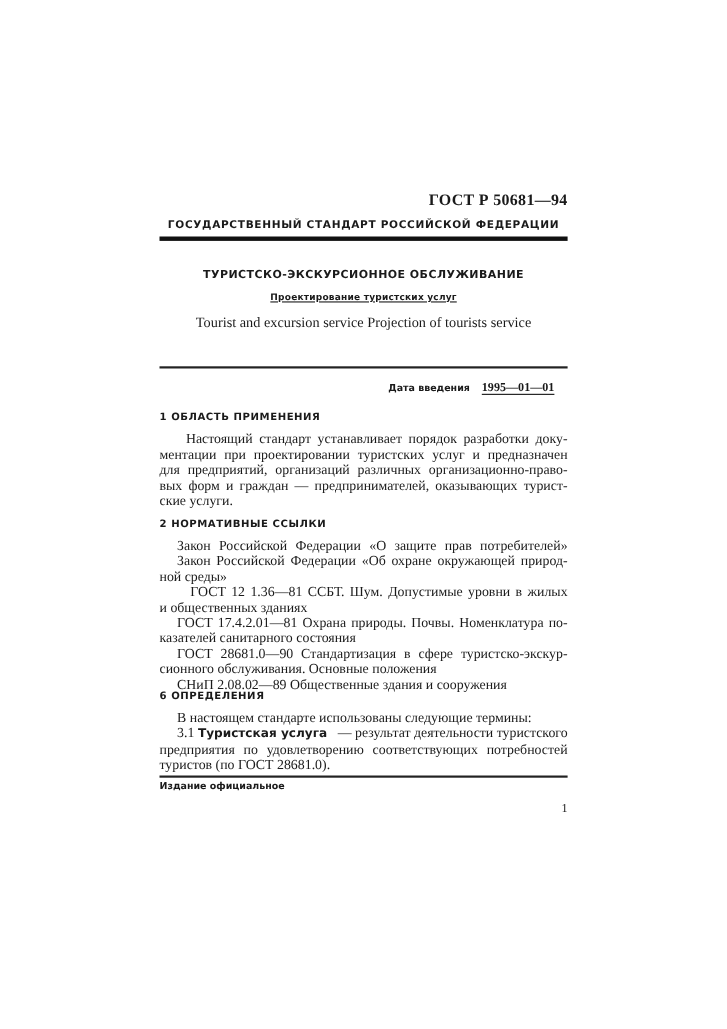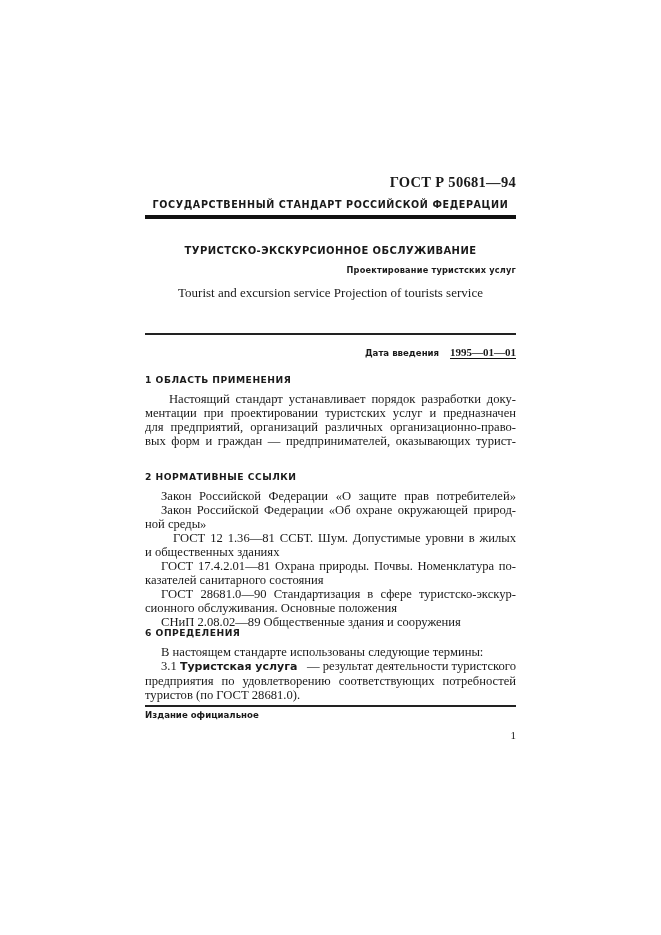--- a/index.html
+++ b/index.html
@@ -64,39 +64,40 @@
       font-family: "DejaVu Sans", sans-serif;
       font-weight: bold;
       font-size: 10px;
       letter-spacing: 0.4px;
     }
     .title-sub {
       position: absolute;
       top: 265px;
       left: 0;
       width: 371px;
-      text-align: right;
+      text-align: center;
       font-family: "DejaVu Sans", sans-serif;
       font-weight: bold;
       font-size: 8.2px;
       letter-spacing: 0.2px;
+      text-decoration: underline;
     }
     .title-en {
       position: absolute;
       top: 285px;
       left: 0;
       width: 371px;
       text-align: center;
       font-family: "Liberation Serif", serif;
       font-size: 13px;
     }
     .intro-date {
       position: absolute;
       top: 346px;
-      right: 0;
+      right: 12px;
       font-size: 10.4px;
       font-family: "DejaVu Sans", sans-serif;
       font-weight: bold;
     }
     .intro-date .lbl { font-size: 8.6px; }
     .intro-date .val {
       font-family: "Liberation Serif", serif;
       font-size: 11px;
       border-bottom: 1px solid #111;
       padding-bottom: 0px;
@@ -168,20 +169,21 @@
     <span>&nbsp;</span>
     <span class="val">1995—01—01</span>
   </div>
 
   <div class="sec-head" style="top:374px;">1 ОБЛАСТЬ ПРИМЕНЕНИЯ</div>
   <div class="para" style="top:392px;">
     <span class="line just ind">Настоящий стандарт устанавливает порядок разработки доку-</span>
     <span class="line just">ментации при проектировании туристских услуг  и  предназначен</span>
     <span class="line just">для предприятий, организаций различных  организационно-право-</span>
     <span class="line just">вых форм и граждан — предпринимателей, оказывающих турист-</span>
+    <span class="line">ские услуги.</span>
   </div>
 
   <div class="sec-head" style="top:471px;">2 НОРМАТИВНЫЕ ССЫЛКИ</div>
   <div class="para" style="top:489px;">
     <span class="line just ind-s">Закон  Российской Федерации  «О защите прав потребителей»</span>
     <span class="line just ind-s">Закон Российской Федерации «Об охране окружающей природ-</span>
     <span class="line">ной среды»</span>
     <span class="line just ind-l">ГОСТ 12 1.36—81 ССБТ. Шум. Допустимые уровни в жилых</span>
     <span class="line">и общественных зданиях</span>
     <span class="line just ind-s">ГОСТ 17.4.2.01—81 Охрана природы. Почвы. Номенклатура по-</span>

